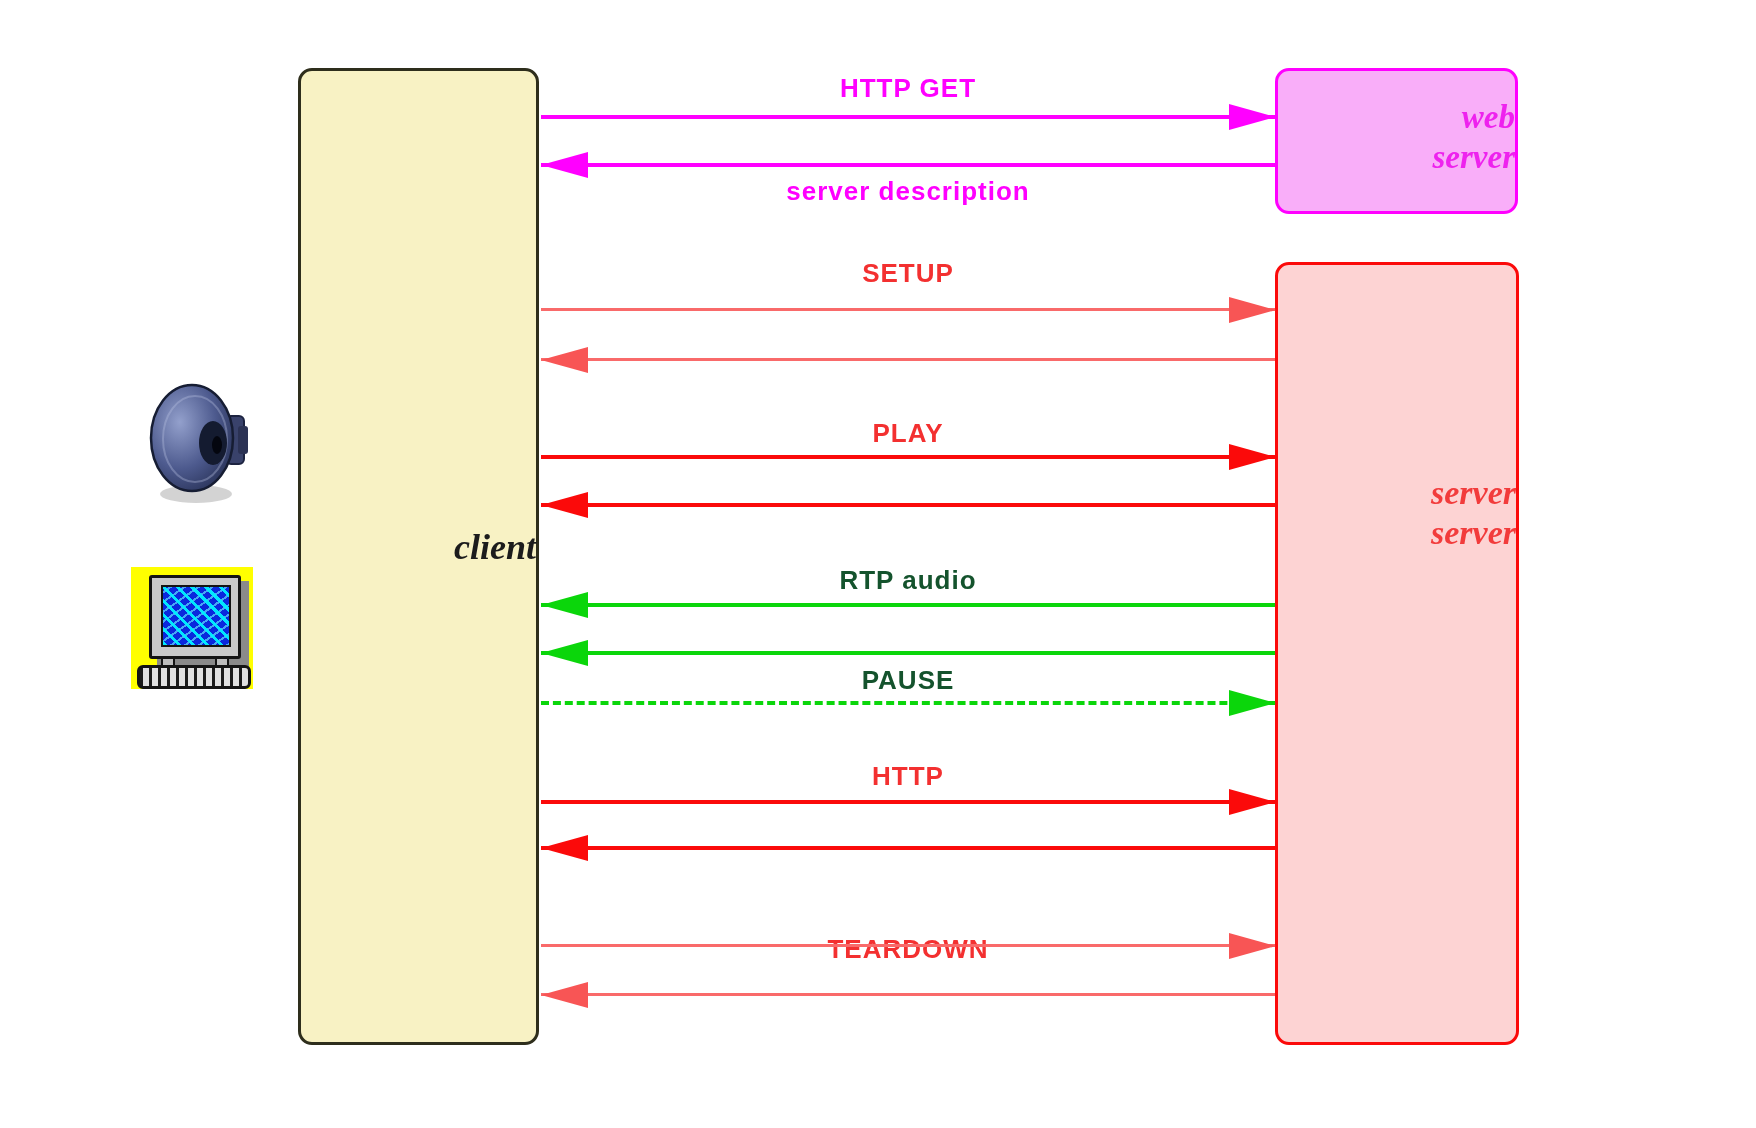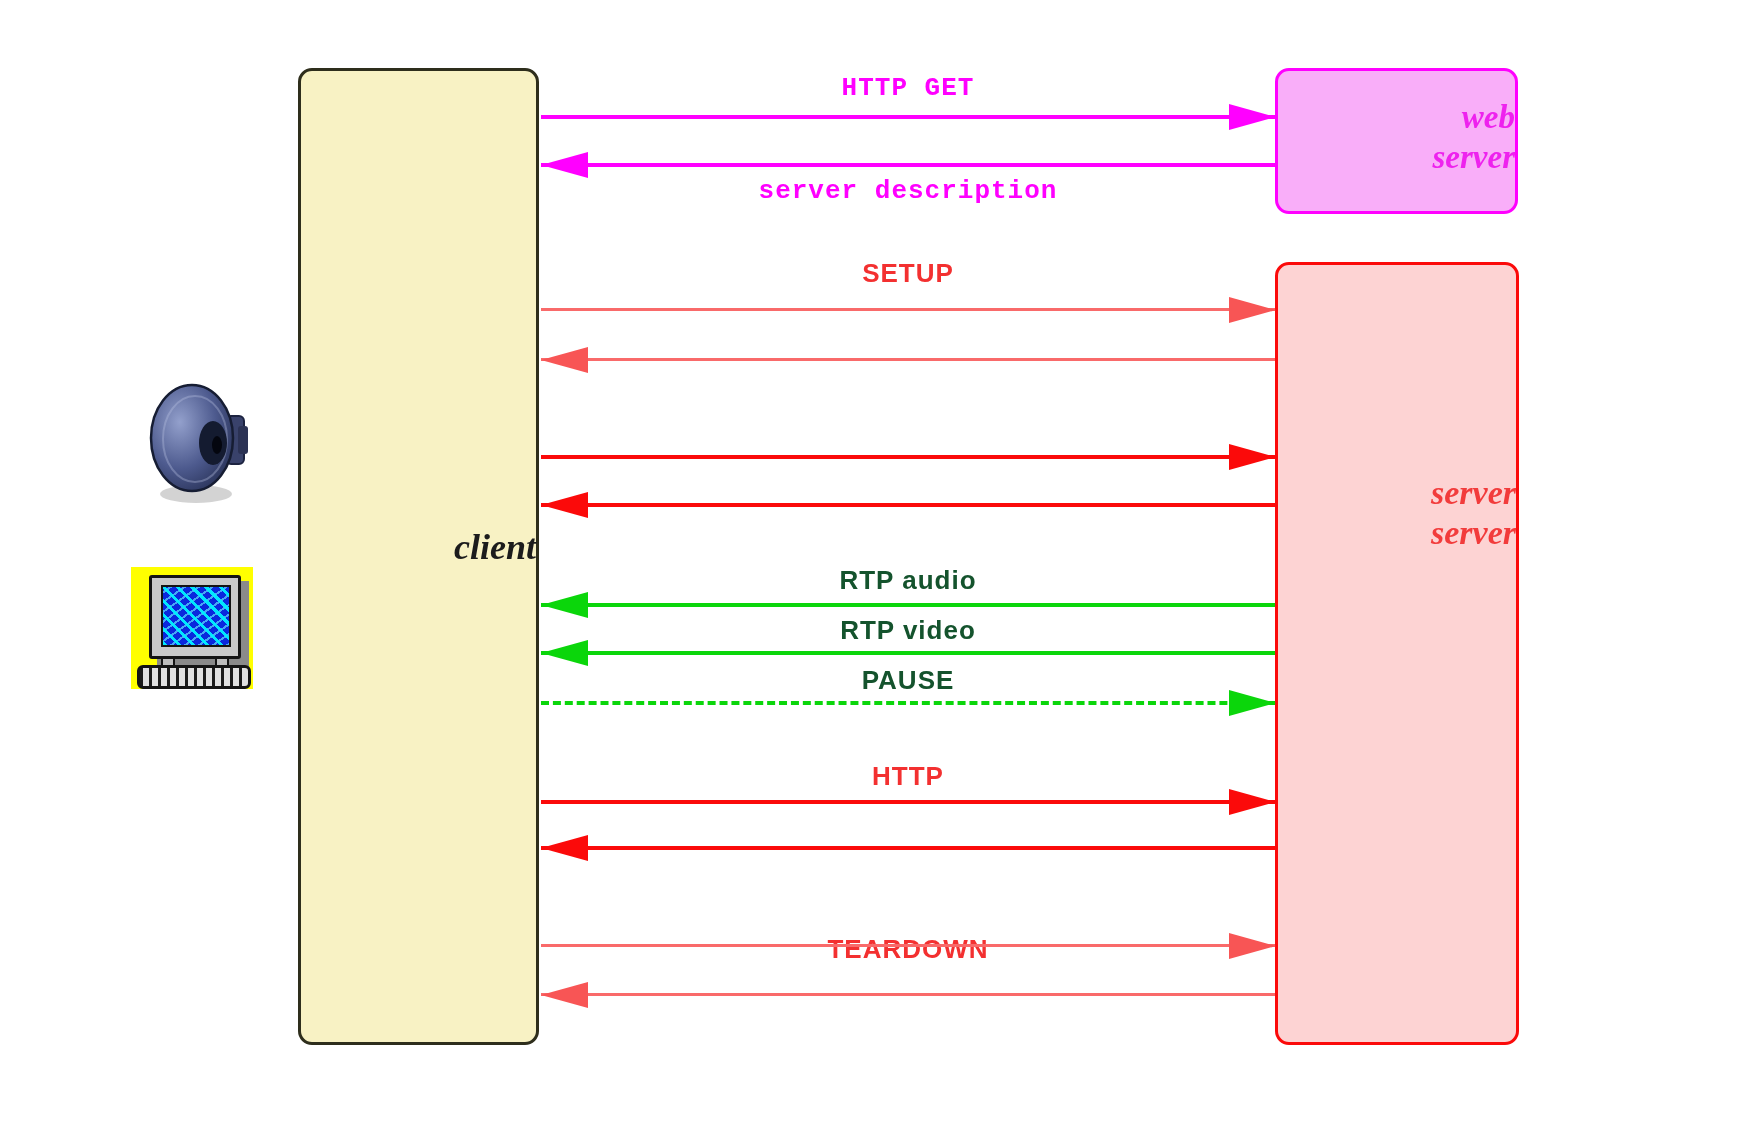--- a/index.html
+++ b/index.html
@@ -27,21 +27,21 @@
 
   
   .arrow{position:absolute;width:0;height:0;border-top:13px solid transparent;border-bottom:13px solid transparent;}
   .arrow.right{left:1229px;border-left:47px solid currentColor;}
   .arrow.left{left:541px;border-right:47px solid currentColor;}
   .a-magenta{color:#ff00ff;} .a-red{color:#fb0a0a;} .a-lightred{color:#f85555;} .a-green{color:#0bd60b;}
 
   
   .msg-label{position:absolute;left:541px;width:734px;text-align:center;
              font-weight:bold;font-size:26px;letter-spacing:1px;line-height:30px;}
-  .l-magenta{color:#ff00ff;font-family:Liberation Mono, monospace;} .l-red{color:#f33030;} .l-green{color:#14532d;}
+  .l-magenta{color:#ff00ff;} .l-red{color:#f33030;} .l-green{color:#14532d;}
 
   
   #speaker{position:absolute;left:140px;top:366px;width:112px;height:142px;}
 
   
   #computer{position:absolute;left:131px;top:567px;width:130px;height:130px;}
   .pc-bg{position:absolute;left:0;top:0;width:122px;height:122px;background:#ffff00;}
   .pc-shadow{position:absolute;left:26px;top:14px;width:92px;height:86px;background:#8a8a8a;}
   .pc-monitor{position:absolute;left:18px;top:8px;width:92px;height:84px;background:#c9c9c9;
               border:3px solid #141414;border-radius:3px;box-sizing:border-box;}
@@ -116,31 +116,31 @@
   <div class="arrow left a-magenta" style="top:152px;"></div>
   <div class="msg-label l-magenta" style="top:176px;">server description</div>
 
   <div class="msg-label l-red" style="top:258px;">SETUP</div>
   <div class="line t3 c-lightred" style="top:308px;"></div>
   <div class="arrow right a-lightred" style="top:297px;"></div>
 
   <div class="line t3 c-lightred" style="top:358px;"></div>
   <div class="arrow left a-lightred" style="top:347px;"></div>
 
+  <div class="msg-label l-red" style="top:418px;">PLAY</div>
   <div class="line t4 c-red" style="top:455px;"></div>
   <div class="arrow right a-red" style="top:444px;"></div>
 
   <div class="line t4 c-red" style="top:503px;"></div>
   <div class="arrow left a-red" style="top:492px;"></div>
 
   <div class="msg-label l-green" style="top:565px;">RTP audio</div>
   <div class="line t4 c-green" style="top:603px;"></div>
   <div class="arrow left a-green" style="top:592px;"></div>
 
-  <div class="msg-label l-green" style="top:615px;">RTP video</div>
   <div class="line t4 c-green" style="top:651px;"></div>
   <div class="arrow left a-green" style="top:640px;"></div>
 
   <div class="msg-label l-green" style="top:665px;">PAUSE</div>
   <div class="line dashed" style="top:701px;"></div>
   <div class="arrow right a-green" style="top:690px;"></div>
 
   <div class="msg-label l-red" style="top:761px;">HTTP</div>
   <div class="line t4 c-red" style="top:800px;"></div>
   <div class="arrow right a-red" style="top:789px;"></div>

